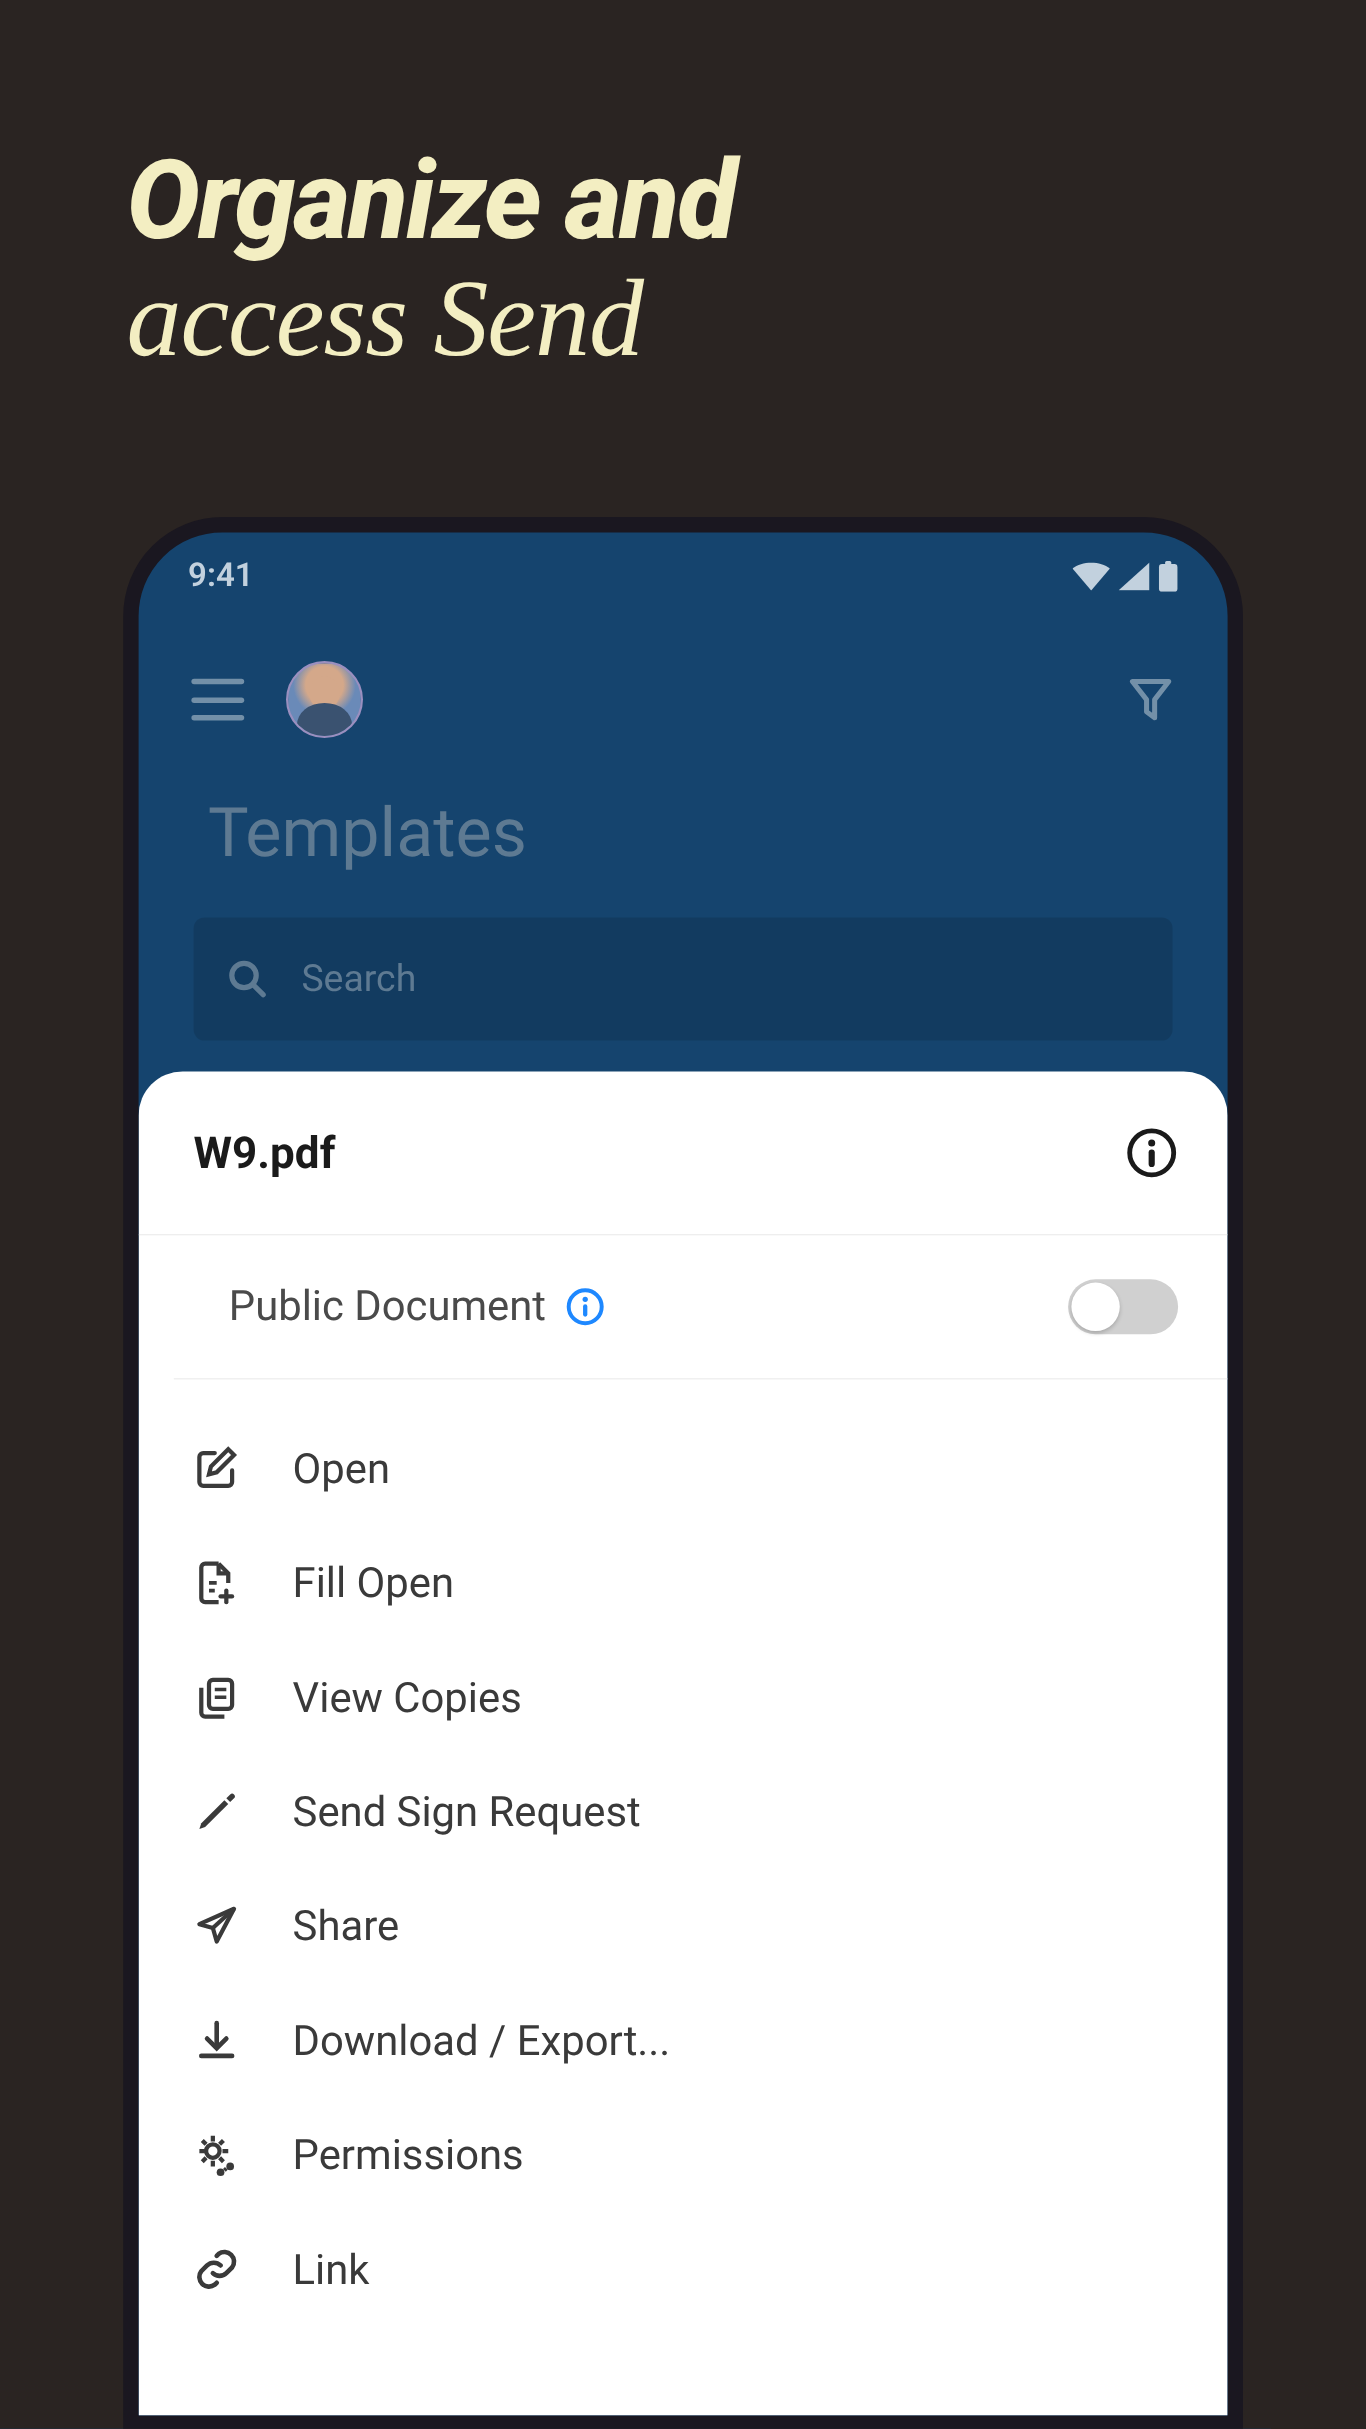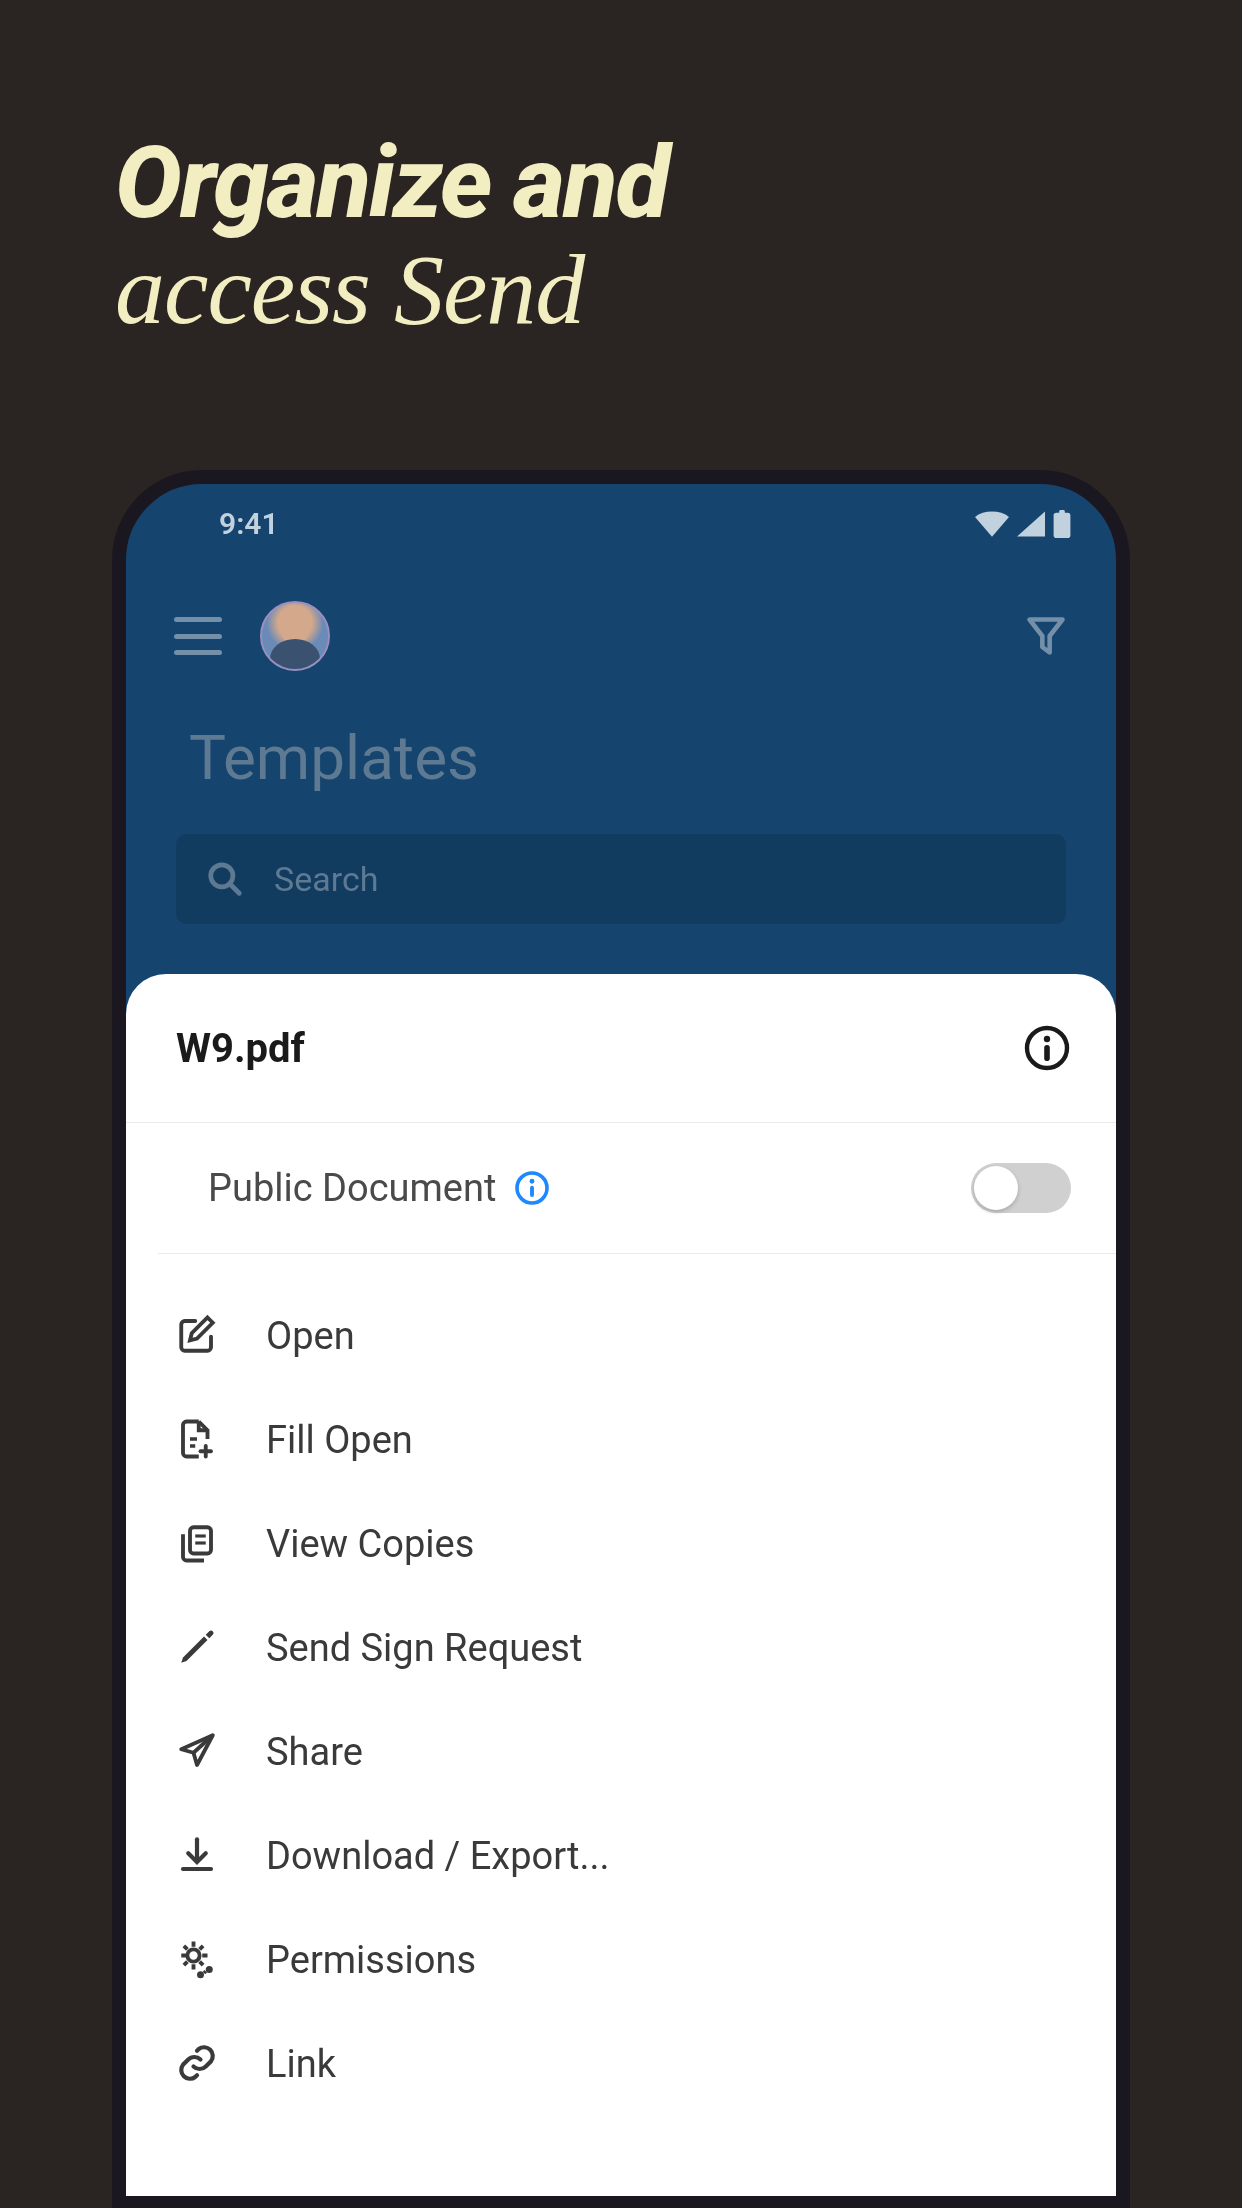--- a/index.html
+++ b/index.html
@@ -47,21 +47,20 @@
   .status-bar {
     display: flex;
     align-items: center;
     justify-content: space-between;
     padding: 22px 45px 0 45px;
     color: #c2d1de;
   }
   .status-time {
     font-size: 30px;
     font-weight: 600;
-    margin-left: 48px;
   }
   .status-icons {
     display: flex;
     align-items: center;
     gap: 8px;
   }
   .app-header {
     display: flex;
     align-items: center;
     padding: 60px 48px 30px 48px;
@@ -112,21 +111,21 @@
     margin-left: auto;
   }
   .page-title {
     font-size: 62px;
     font-weight: 400;
     color: #5e7a92;
     padding: 20px 63px 40px 63px;
   }
   .search-bar {
     margin: 0 50px;
-    height: 90px;
+    height: 112px;
     background: rgba(0,0,0,0.12);
     border-radius: 10px;
     display: flex;
     align-items: center;
     padding: 0 30px;
     gap: 30px;
   }
   .search-placeholder {
     font-size: 34px;
     color: #5e7a92;

